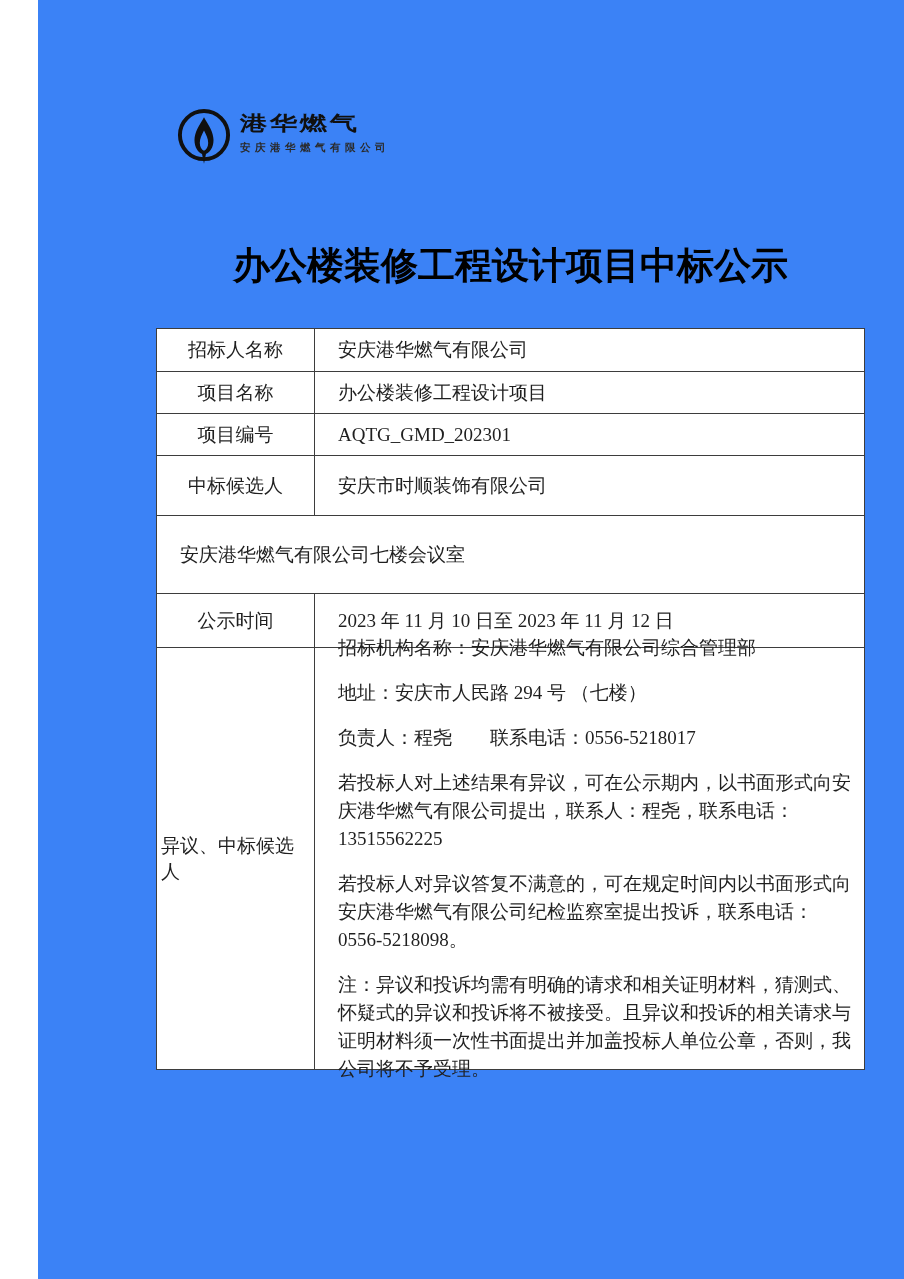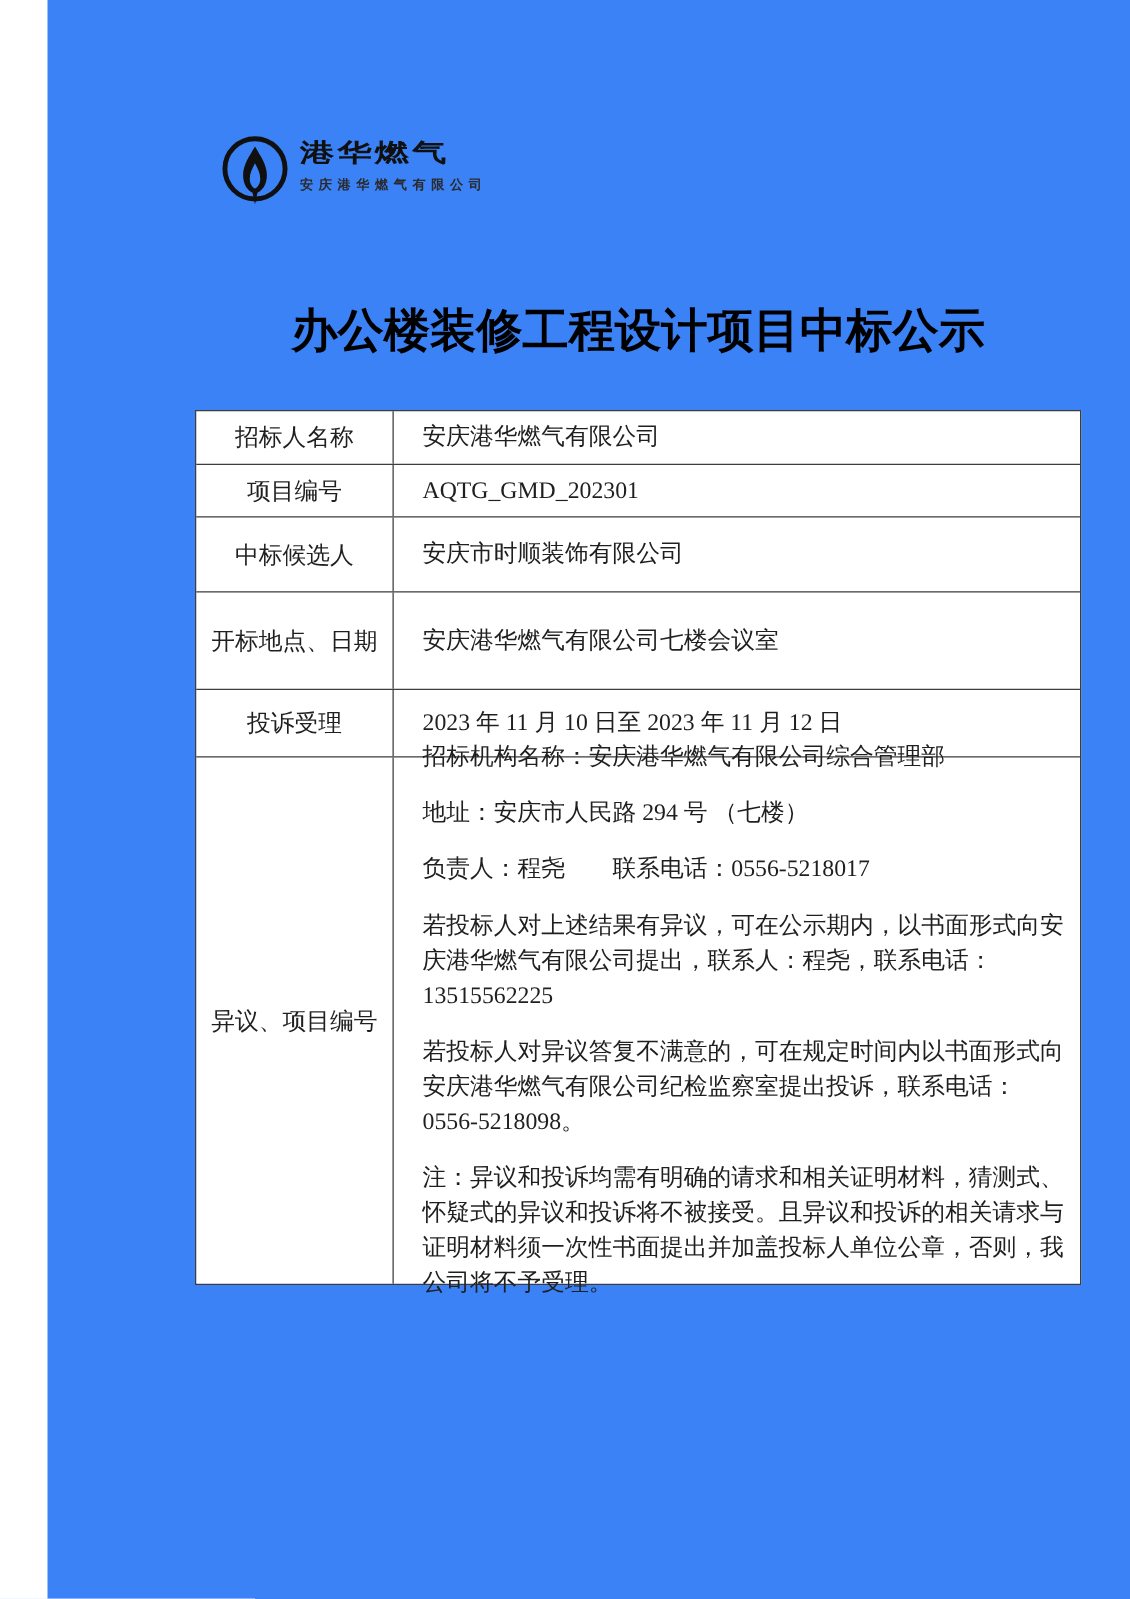--- a/index.html
+++ b/index.html
@@ -138,46 +138,51 @@
 
   <h1 class="doc-title">办公楼装修工程设计项目中标公示</h1>
 
   <div class="info-table">
       <div class="row row-1">
         <div class="label-cell">招标人名称</div>
         <div class="value-cell">
           <div class="cell-line">安庆港华燃气有限公司</div>
         </div>
       </div>
+      <div class="row row-2">
+        <div class="label-cell">项目名称</div>
+        <div class="value-cell">
+          <div class="cell-line">办公楼装修工程设计项目</div>
+        </div>
+      </div>
       <div class="row row-3">
         <div class="label-cell">项目编号</div>
         <div class="value-cell">
           <div class="cell-line">AQTG_GMD_202301</div>
         </div>
       </div>
       <div class="row row-4">
         <div class="label-cell">中标候选人</div>
         <div class="value-cell">
           <div class="cell-line">安庆市时顺装饰有限公司</div>
         </div>
       </div>
       <div class="row row-5">
-        <div class="label-cell">开标地点、日期</div>
         <div class="value-cell">
           <div class="cell-line">安庆港华燃气有限公司七楼会议室</div>
         </div>
       </div>
       <div class="row row-6">
-        <div class="label-cell">投诉受理</div>
+        <div class="label-cell">公示时间</div>
         <div class="value-cell">
           <div class="cell-line">2023 年 11 月 10 日至 2023 年 11 月 12 日</div>
         </div>
       </div>
       <div class="row row-7">
-        <div class="label-cell">异议、项目编号</div>
+        <div class="label-cell">异议、中标候选人</div>
         <div class="value-cell">
           <div class="cell-line">招标机构名称：安庆港华燃气有限公司综合管理部</div>
           <div class="cell-line">地址：安庆市人民路 294 号 （七楼）</div>
           <div class="cell-line">负责人：程尧　　联系电话：0556-5218017</div>
           <div class="cell-line">若投标人对上述结果有异议，可在公示期内，以书面形式向安庆港华燃气有限公司提出，联系人：程尧，联系电话：13515562225</div>
           <div class="cell-line">若投标人对异议答复不满意的，可在规定时间内以书面形式向安庆港华燃气有限公司纪检监察室提出投诉，联系电话：0556-5218098。</div>
           <div class="cell-line">注：异议和投诉均需有明确的请求和相关证明材料，猜测式、怀疑式的异议和投诉将不被接受。且异议和投诉的相关请求与证明材料须一次性书面提出并加盖投标人单位公章，否则，我公司将不予受理。</div>
         </div>
       </div>
     </div>

